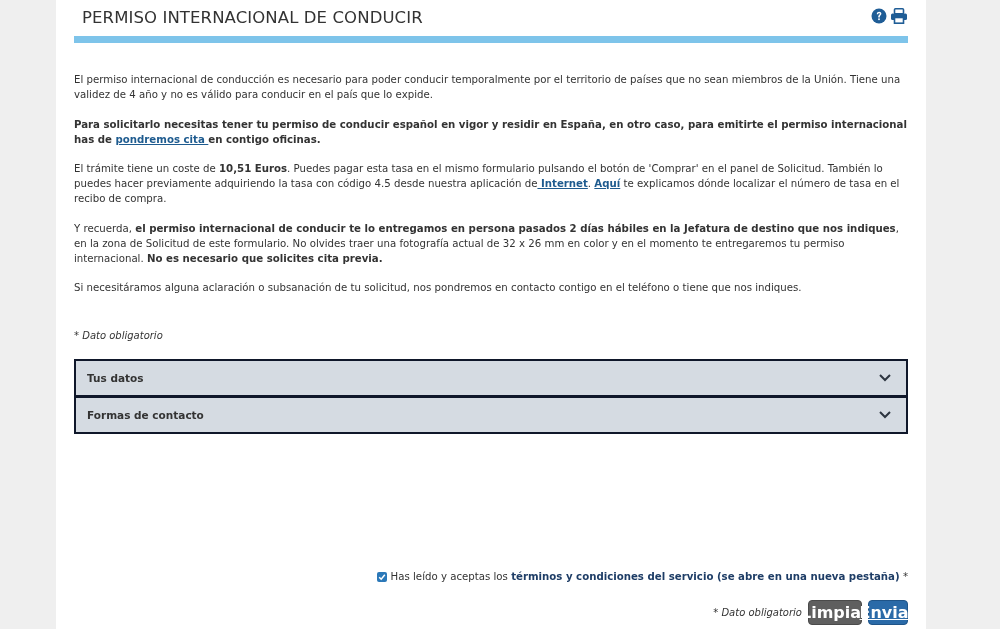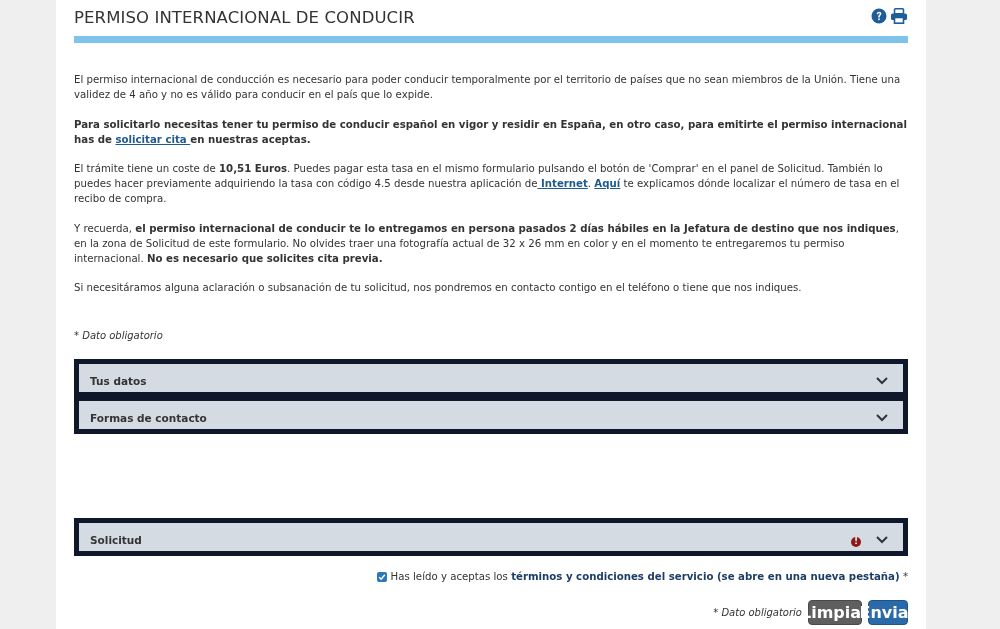--- a/index.html
+++ b/index.html
@@ -22,21 +22,21 @@
       left: 18px;
       width: 834px;
       top: 0;
     }
     .header {
       position: relative;
       height: 36px;
     }
     .page-title {
       position: absolute;
-      left: 0;
+      left: 8px;
       top: 8px;
       font-size: 16.5px;
       color: #333;
       letter-spacing: 0.1px;
       font-weight: normal;
     }
     .header-icons {
       position: absolute;
       right: 0;
       top: 8px;
@@ -68,21 +68,21 @@
       font-size: 10px;
       font-style: italic;
       color: #333;
     }
     .accordion {
       position: absolute;
       left: 0;
       width: 834px;
       height: 38px;
       background: #d5dbe2;
-      border: 5px solid #0f172a;
+      border: 2px solid #0f172a;
       cursor: pointer;
     }
     .accordion .label {
       position: absolute;
       left: 11px;
       top: 11px;
       font-size: 10.5px;
       font-weight: bold;
       color: #333;
     }
@@ -149,21 +149,21 @@
       font-weight: bold;
       border-radius: 4px;
       color: #fff;
       display: inline-flex;
       align-items: center;
       justify-content: center;
       cursor: pointer;
       border: 1px solid transparent;
     }
     .btn-clear { background: #5f5f5f; border-color: #4a4a4a; width: 54px; }
-    .btn-send { background: #2a6aa8; border-color: #1f5488; width: 40px; }
+    .btn-send { background: #2a6aa8; border-color: #1f5488; width: 40px; text-decoration: underline; }
   </style>
 </head>
 <body>
 
 <div class="page">
   <div class="content">
 
     <div class="header">
       <h1 class="page-title">PERMISO INTERNACIONAL DE CONDUCIR</h1>
       <div class="header-icons">
@@ -181,21 +181,21 @@
             <rect x="4.5" y="9.5" width="9" height="5.7" fill="#fff" stroke="#1f5d96" stroke-width="1.6"></rect>
           </svg>
         </span>
       </div>
     </div>
     <div class="title-bar"></div>
 
     <div class="intro">
       <p>El permiso internacional de conducción es necesario para poder conducir temporalmente por el territorio de países que no sean miembros de la Unión. Tiene una validez de 4 año y no es válido para conducir en el país que lo expide.</p>
       <p>
-        <b>Para solicitarlo necesitas tener tu permiso de conducir español en vigor y residir en España, en otro caso, para emitirte el permiso internacional has de </b><a>solicitar cita </a><b> en nuestras aceptas.</b>
+        <b>Para solicitarlo necesitas tener tu permiso de conducir español en vigor y residir en España, en otro caso, para emitirte el permiso internacional has de </b><a>pondremos cita </a><b> en contigo oficinas.</b>
       </p>
       <p>
         <span>El trámite tiene un coste de </span><b>10,51 Euros</b><span>. Puedes pagar esta tasa en el mismo formulario pulsando el botón de 'Comprar' en el panel de Solicitud. También lo puedes hacer previamente adquiriendo la tasa con código 4.5 desde nuestra aplicación de</span><a> Internet</a><span>. </span><a>Aquí</a><span> te explicamos dónde localizar el número de tasa en el recibo de compra.</span>
       </p>
       <p>
         <span>Y recuerda, </span><b>el permiso internacional de conducir te lo entregamos </b><span class="u">en persona pasados 2 días hábiles en la Jefatura de destino que nos indiques</span><span>, en la zona de Solicitud de este formulario. No olvides traer una fotografía actual de 32 x 26 mm en color y en el momento te entregaremos tu permiso internacional. </span><b>No es necesario que solicites cita previa.</b>
       </p>
       <p>Si necesitáramos alguna aclaración o subsanación de tu solicitud, nos pondremos en contacto contigo en el teléfono o tiene que nos indiques.</p>
     </div>
 
@@ -213,29 +213,20 @@
     <div class="accordion" style="top:396px">
       <span class="label">Formas de contacto</span>
       <span class="chev">
         <svg width="14" height="10" viewBox="0 0 14 10">
             <path d="M2 2 L7 7 L12 2" fill="none" stroke="#2d3540" stroke-width="2"></path>
           </svg>
       </span>
     </div>
 
 
-    <div class="accordion" style="top:518px">
-      <span class="label">Solicitud</span>
-      <span class="alert">!</span>
-      <span class="chev">
-        <svg width="14" height="10" viewBox="0 0 14 10">
-            <path d="M2 2 L7 7 L12 2" fill="none" stroke="#2d3540" stroke-width="2"></path>
-          </svg>
-      </span>
-    </div>
 
     <div class="terms">
       <span class="checkbox">
         <svg width="8" height="8" viewBox="0 0 8 8">
             <path d="M1.2 4.2 L3.2 6.2 L6.8 1.8" fill="none" stroke="#fff" stroke-width="1.5"></path>
           </svg>
       </span>
       <span><span>Has leído y aceptas los </span><span class="link">términos y condiciones del servicio (se abre en una nueva pestaña)</span> <span class="star">*</span></span>
     </div>
 

